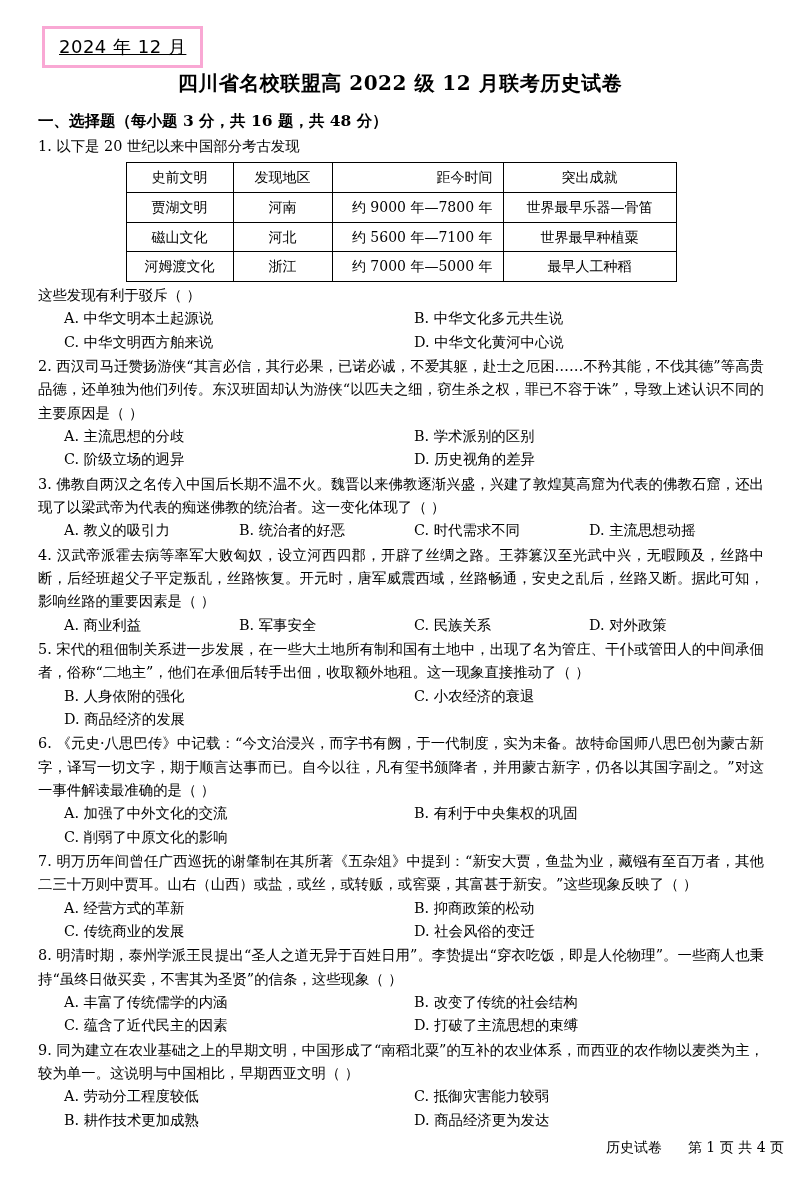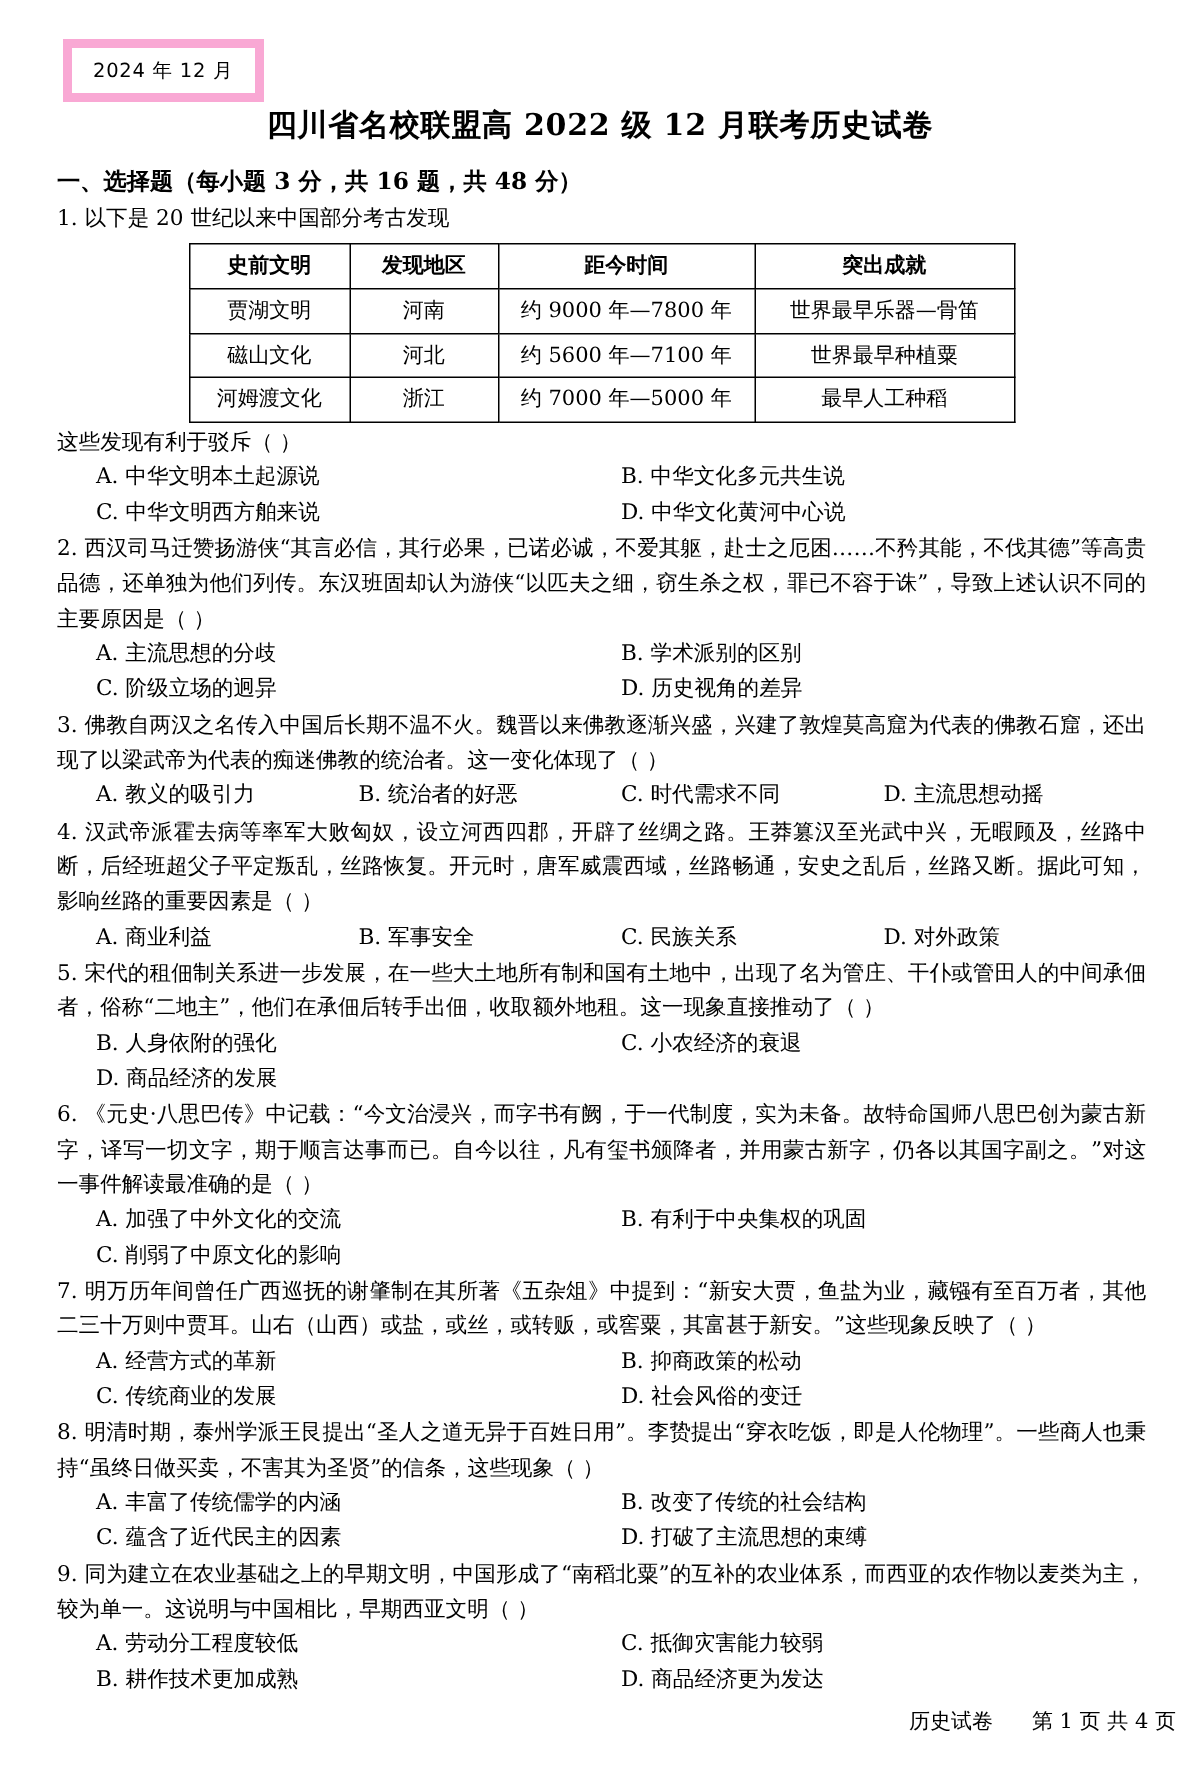--- a/index.html
+++ b/index.html
@@ -16,25 +16,26 @@
     position: relative;
     width: 800px;
     height: 1181px;
     padding: 0;
     box-sizing: border-box;
   }
   .date-box {
     position: absolute;
     left: 42px;
     top: 26px;
-    border: 6px solid #f9a8d4;
+    border: 3px solid #f9a8d4;
     padding: 6px 14px;
-    font-size: 13px;
+    font-size: 18px;
     letter-spacing: 0.5px;
     font-family: "DejaVu Sans", "Liberation Sans", sans-serif;
+    text-decoration: underline;
   }
   .doc-title {
     position: absolute;
     left: 0; right: 0;
     top: 70px;
     text-align: center;
     font-size: 20px;
     font-weight: bold;
     letter-spacing: 0.5px;
   }
@@ -68,24 +69,24 @@
     border-collapse: collapse;
     margin: 4px auto 2px auto;
     font-size: 14px;
   }
   table.arch td, table.arch th {
     border: 1px solid #000;
     padding: 3px 10px;
     text-align: center;
     font-weight: normal;
   }
-  table.arch th { font-weight: bold; margin-top: 24px; }
+  table.arch th { font-weight: normal; margin-top: 24px; }
   table.arch td.c1, table.arch th.c1 { min-width: 86px; }
   table.arch td.c2, table.arch th.c2 { min-width: 78px; }
-  table.arch td.c3, table.arch th.c3 { min-width: 150px; }
+  table.arch td.c3, table.arch th.c3 { min-width: 150px; text-align: right; }
   table.arch td.c4, table.arch th.c4 { min-width: 152px; }
   .footer {
     position: absolute;
     left: 0; right: 16px;
     bottom: 24px;
     text-align: right;
     font-size: 14px;
   }
   .footer .label { margin-right: 26px; }
 </style>

